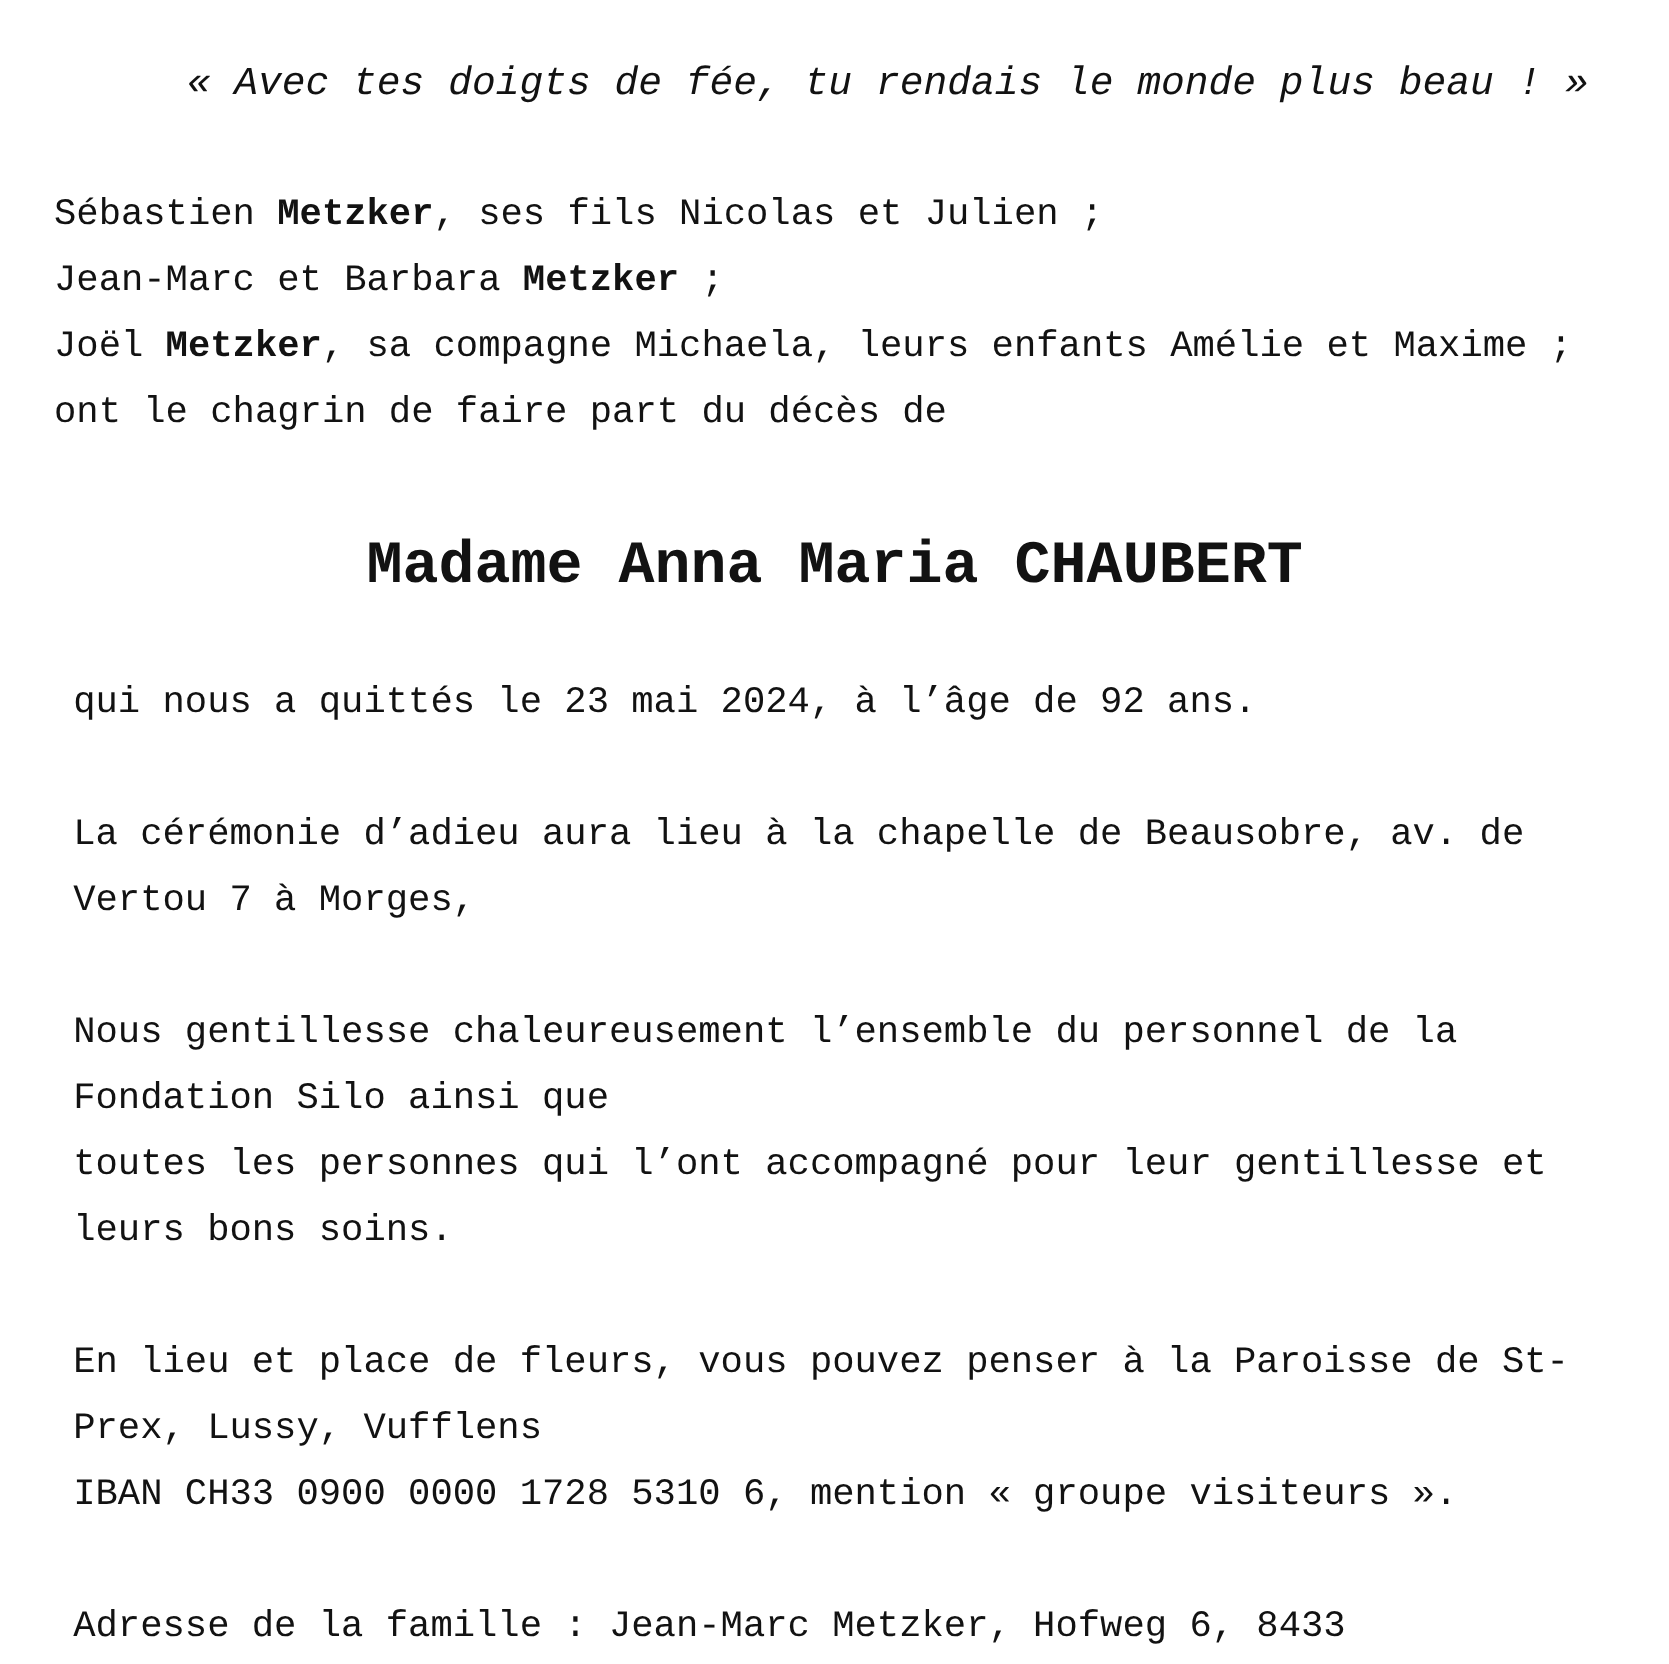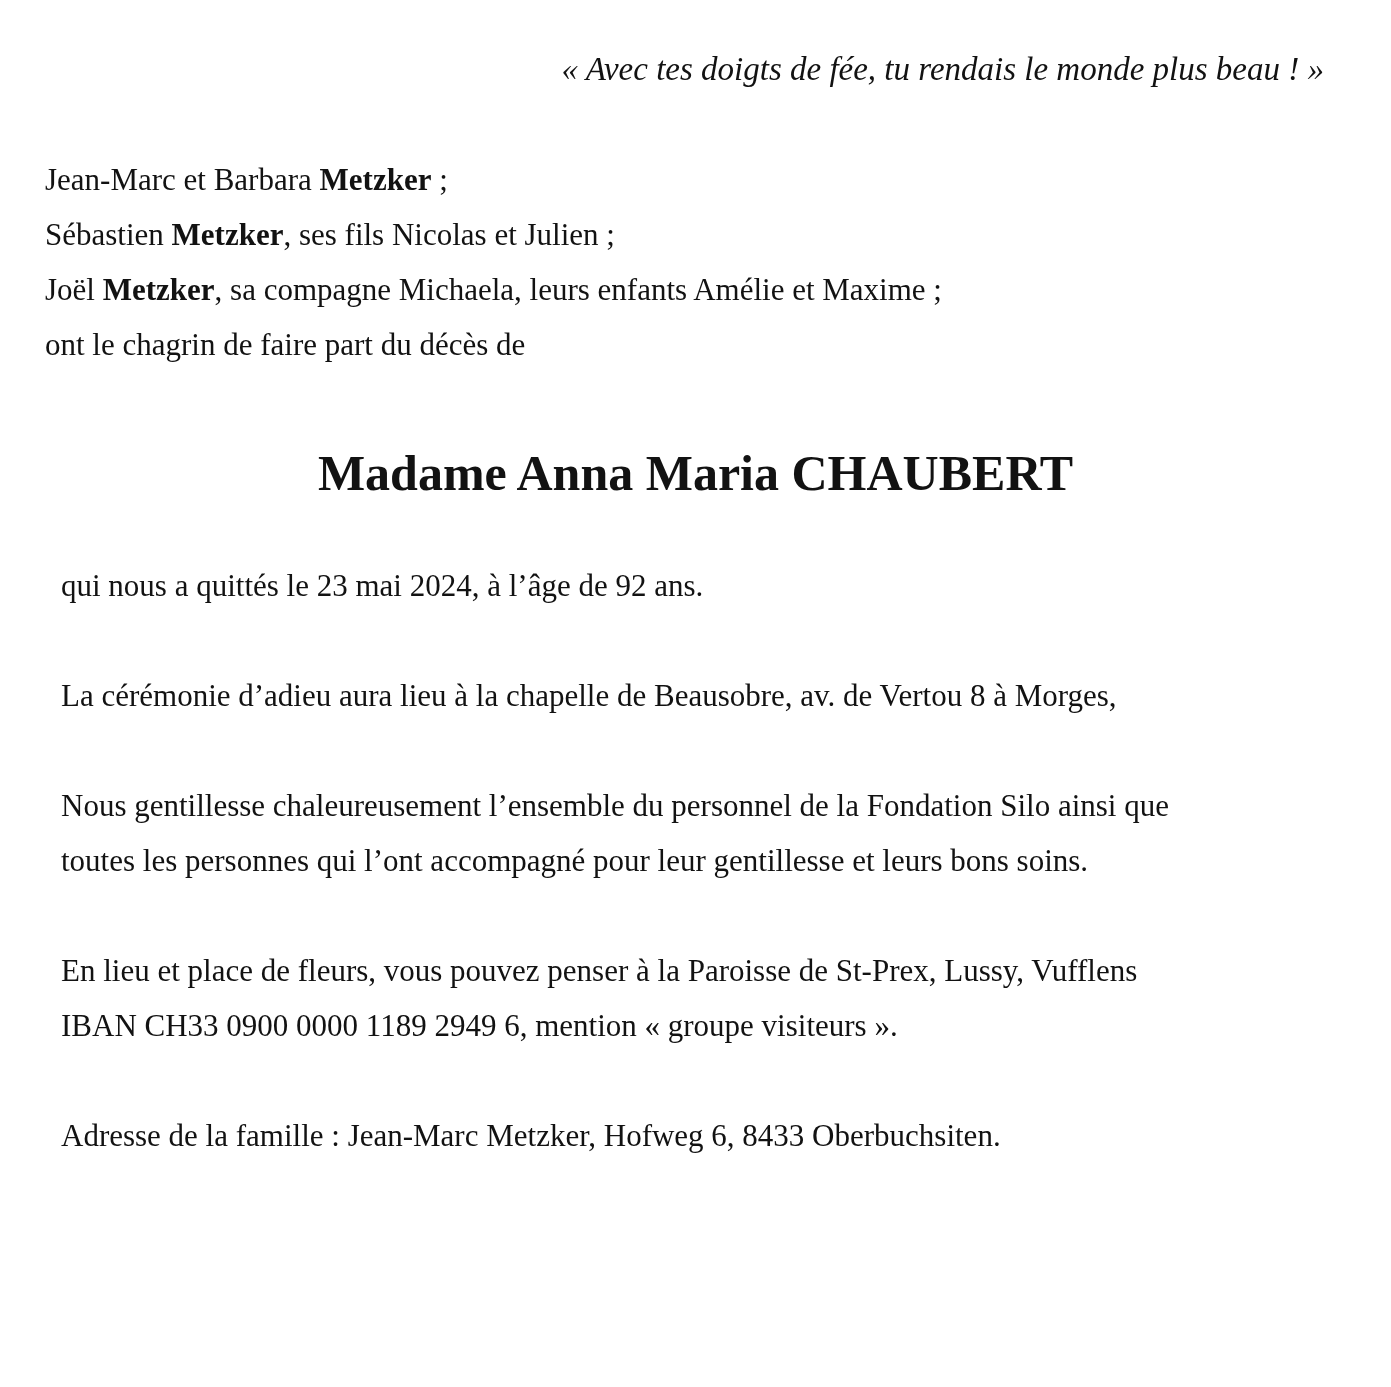--- a/index.html
+++ b/index.html
@@ -7,21 +7,21 @@
     padding: 0;
     background: #ffffff;
   }
   .page {
     position: relative;
     width: 1391px;
     height: 1387px;
     box-sizing: border-box;
     background: #ffffff;
     color: #121212;
-    font-family: Liberation Serif, serif;
+    font-family: Liberation Mono, monospace;
     font-size: 31px;
     line-height: 55px;
     padding: 42px 45px 0 45px;
     overflow: hidden;
   }
   .quote {
     margin: 0 0 55px 0;
     font-style: italic;
     font-size: 33px;
     line-height: 55px;
@@ -56,31 +56,31 @@
   }
 </style>
 </head>
 <body>
 
 <div class="page">
 
   <p class="quote">« Avec tes doigts de fée, tu rendais le monde plus beau ! »</p>
 
   <div class="family">
+    <p class="family-line"><span>Sébastien </span><span class="bold">Metzker</span><span>, ses fils Nicolas et Julien ;</span></p>
     <p class="family-line"><span>Jean-Marc et Barbara </span><span class="bold">Metzker</span><span> ;</span></p>
-    <p class="family-line"><span>Sébastien </span><span class="bold">Metzker</span><span>, ses fils Nicolas et Julien ;</span></p>
     <p class="family-line"><span>Joël </span><span class="bold">Metzker</span><span>, sa compagne Michaela, leurs enfants Amélie et Maxime ;</span></p>
     <p class="family-line"><span>ont le chagrin de faire part du décès de</span><span class="bold"></span><span></span></p>
   </div>
 
   <h1 class="name-title">Madame Anna Maria CHAUBERT</h1>
 
   <p class="para first-after-title">qui nous a quittés le 23 mai 2024, à l’âge de 92 ans.</p>
 
-  <p class="para"><span>La cérémonie d’adieu aura lieu à la chapelle de Beausobre, av. de Vertou 8 à Morges,</span><br></p>
+  <p class="para"><span>La cérémonie d’adieu aura lieu à la chapelle de Beausobre, av. de Vertou 7 à Morges,</span><br></p>
 
   <p class="para"><span>Nous gentillesse chaleureusement l’ensemble du personnel de la Fondation Silo ainsi que</span><br><span>toutes les personnes qui l’ont accompagné pour leur gentillesse et leurs bons soins.</span></p>
 
-  <p class="para"><span>En lieu et place de fleurs, vous pouvez penser à la Paroisse de St-Prex, Lussy, Vufflens</span><br><span>IBAN CH33 0900 0000 1189 2949 6, mention « groupe visiteurs ».</span></p>
+  <p class="para"><span>En lieu et place de fleurs, vous pouvez penser à la Paroisse de St-Prex, Lussy, Vufflens</span><br><span>IBAN CH33 0900 0000 1728 5310 6, mention « groupe visiteurs ».</span></p>
 
   <p class="para">Adresse de la famille : Jean-Marc Metzker, Hofweg 6, 8433 Oberbuchsiten.</p>
 
 </div>
 
 </body></html>

